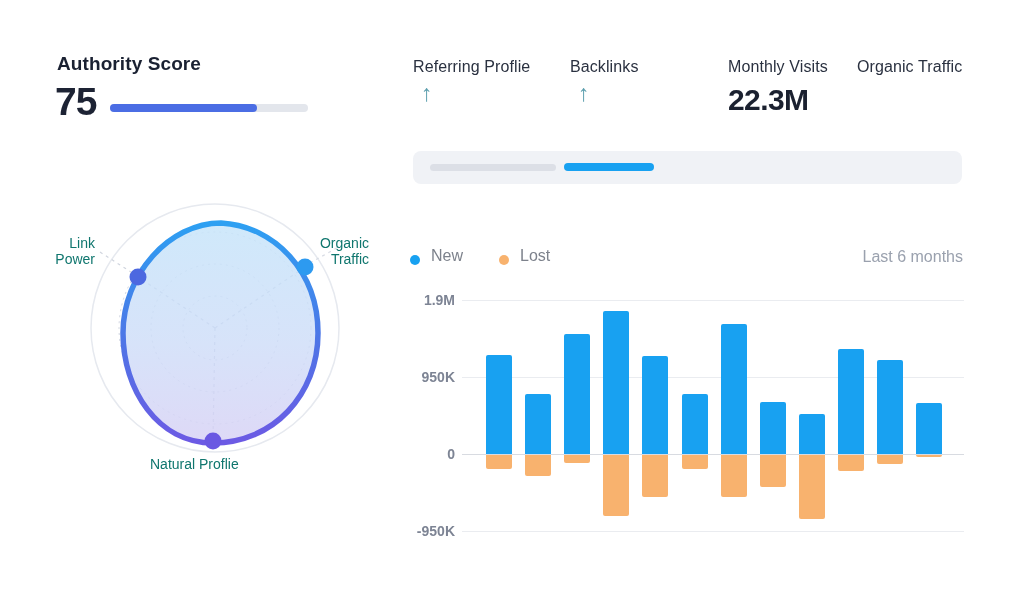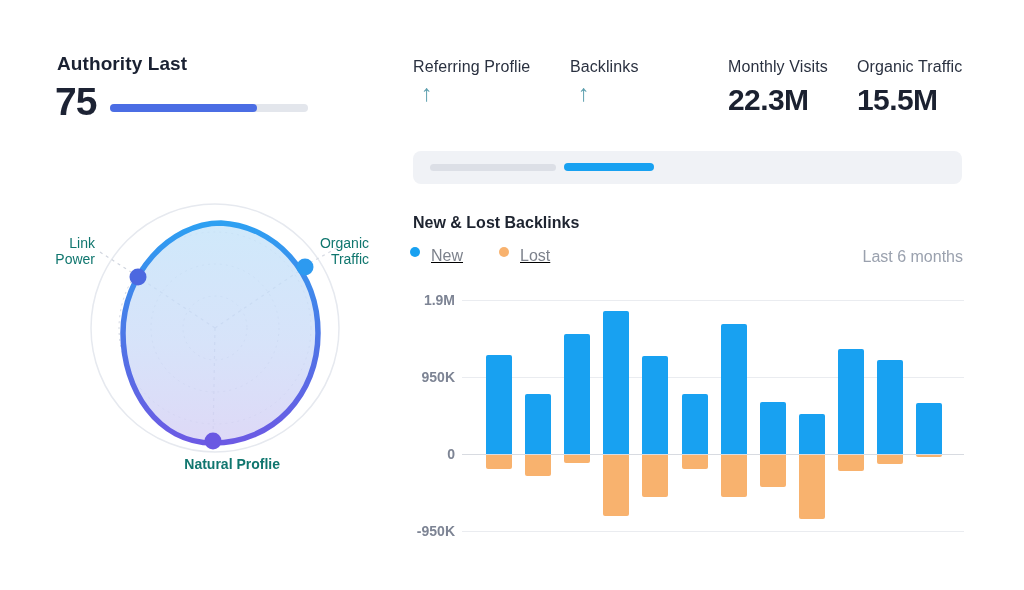--- a/index.html
+++ b/index.html
@@ -24,45 +24,45 @@
   
   .scroll-strip { position:absolute; left:413px; top:151px; width:549px; height:33px; background:#f0f2f6; border-radius:8px; }
   .strip-pill-gray { position:absolute; left:17px; top:13px; width:126px; height:7px; border-radius:3.5px; background:#dcdfe6; }
   .strip-thumb { position:absolute; left:151px; top:12px; width:90px; height:8px; border-radius:4px; }
 
   
   .radar-svg { position:absolute; left:70px; top:190px; }
   .radar-label { position:absolute; font-size:14px; line-height:16px; color:#0f766e; }
   .lbl-link-power { left:30px; top:235px; width:65px; text-align:right; }
   .lbl-organic-traffic { left:319px; top:235px; width:50px; text-align:right; }
-  .lbl-natural-profile { left:150px; top:456px; width:130px; text-align:right;font-weight:bold; }
+  .lbl-natural-profile { left:150px; top:456px; width:130px; text-align:left; }
 
   
   .chart-title { position:absolute; left:413px; top:214px; font-size:16px; font-weight:700; color:#1e2430; }
   .legend { position:absolute; left:410px; top:247px; display:flex; align-items:center; }
-  .legend-item { display:flex; align-items:flex-start; margin-right:36px;text-decoration:underline; }
+  .legend-item { display:flex; align-items:flex-end; margin-right:36px; }
   .legend-dot { width:10px; height:10px; border-radius:50%; margin-right:11px; }
   .legend-label { font-size:16px; color:#7d828c; }
   .range-label { position:absolute; right:61px; top:248px; font-size:16px; color:#9aa1ae;text-align:right; }
 
   
   .chart-plot { position:absolute; left:413px; top:293px; width:551px; height:250px; }
   .gridline { position:absolute; left:49px; right:0; height:1px; background:#eaecf0; }
   .gridline.zero { background:#d8dbe1; }
   .ytick { position:absolute; left:0; width:42px; height:16px; text-align:right; font-size:14px; color:#7d8494; line-height:16px;font-weight:bold; }
   .bar { position:absolute; width:26px; }
   .bar.new { border-radius:2px 2px 0 0; }
   .bar.lost { border-radius:0 0 2px 2px; }
 </style>
 </head>
 <body>
 
 <div class="canvas">
 
-  <div class="authority-title">Authority Last</div>
+  <div class="authority-title">Authority Score</div>
   <div class="authority-score">75</div>
   <div class="authority-track">
     <div class="authority-fill" style="width: 74%; background: rgb(75, 109, 228);"></div>
   </div>
 
   <div class="metric m1">
     <div class="metric-label">Referring Proflie</div>
     <div class="metric-value-row">
       <span class="metric-arrow" style="color: rgb(93, 159, 174);">↑</span>
     </div>
@@ -75,24 +75,20 @@
   </div>
   <div class="metric m3">
     <div class="metric-label">Monthly Visits</div>
     <div class="metric-value-row">
       <span class="metric-value">22.3M</span>
 
     </div>
   </div>
   <div class="metric m4">
     <div class="metric-label">Organic Traffic</div>
-    <div class="metric-value-row">
-      <span class="metric-value">15.5M</span>
-
-    </div>
   </div>
 
   <div class="scroll-strip">
     <div class="strip-pill-gray"></div>
     <div class="strip-thumb" style="background: rgb(24, 161, 241);"></div>
   </div>
 
   <svg class="radar-svg" width="300" height="320" viewBox="0 0 300 320">
     <defs>
       <linearGradient id="blobStroke" x1="0" y1="0" x2="0" y2="1">
@@ -117,21 +113,20 @@
     <line x1="240" y1="73" x2="272" y2="55" stroke="#d8dce4" stroke-width="1.2" stroke-dasharray="3 4"></line>
     <path d="M 151 33 C 205 36, 248 82, 248 143 C 248 205, 203 253, 143 253 C 88 253, 53 200, 53 143 C 53 85, 99 33, 151 33 Z" fill="url(#blobFill)" stroke="url(#blobStroke)" stroke-width="5.5" stroke-linejoin="round"></path>
     <circle cx="68" cy="87" r="8.5" fill="#4c68e0"></circle>
     <circle cx="235" cy="77" r="8.5" fill="#2d9af0"></circle>
     <circle cx="143" cy="251" r="8.5" fill="#6a58e2"></circle>
   </svg>
   <div class="radar-label lbl-link-power">Link Power</div>
   <div class="radar-label lbl-organic-traffic">Organic Traffic</div>
   <div class="radar-label lbl-natural-profile">Natural Proflie</div>
 
-  <div class="chart-title">New &amp; Lost Backlinks</div>
   <div class="legend">
     <div class="legend-item">
       <span class="legend-dot" style="background: rgb(24, 161, 241);"></span>
       <span class="legend-label">New</span>
     </div>
     <div class="legend-item">
       <span class="legend-dot" style="background: rgb(248, 178, 110);"></span>
       <span class="legend-label">Lost</span>
     </div>
   </div>

